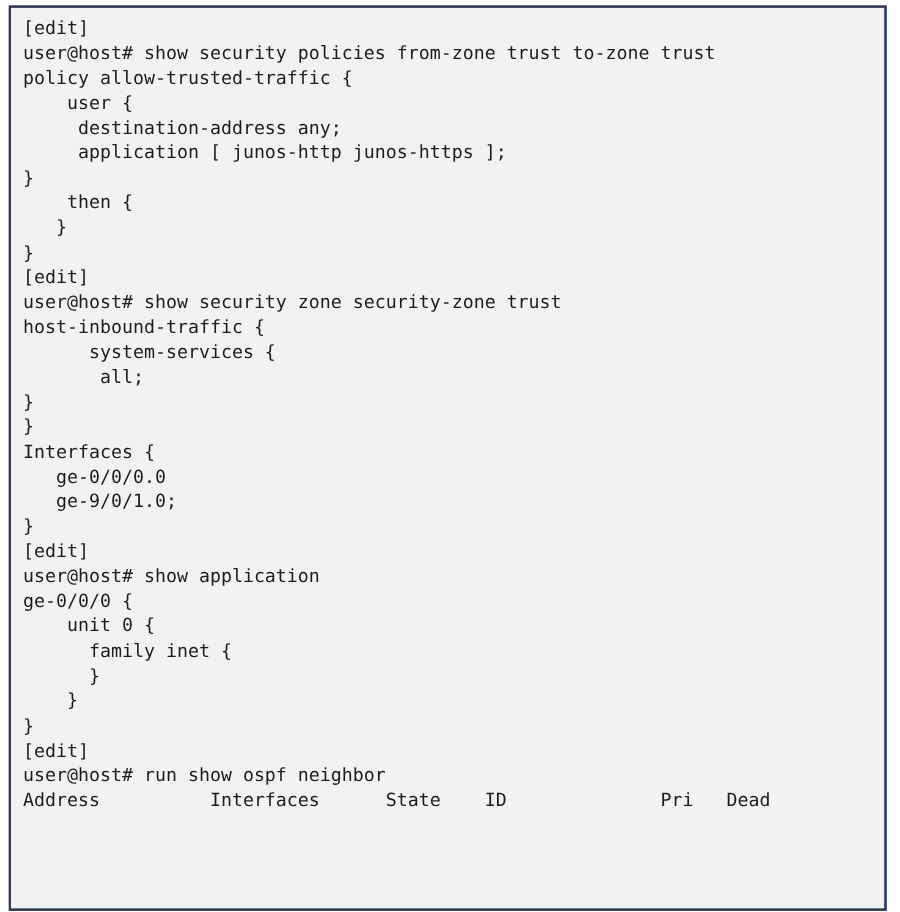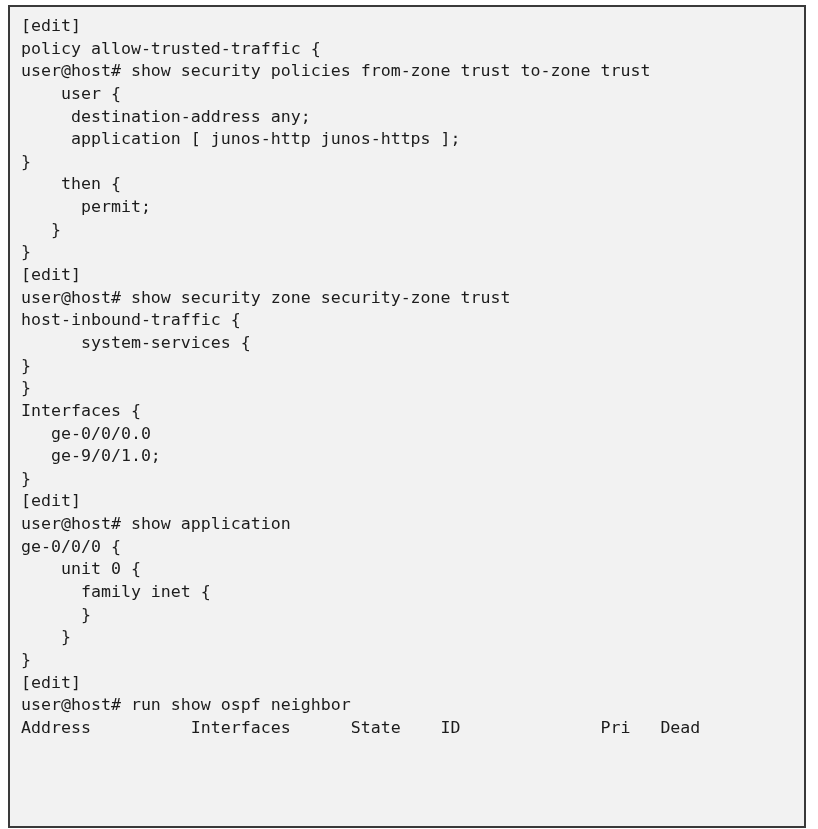--- a/index.html
+++ b/index.html
@@ -50,34 +50,34 @@
     -webkit-font-smoothing: none;
   }
 </style>
 </head>
 <body>
 
 <div id="terminal-frame">
   <div id="terminal-body">
 
     <span class="cli-line">[edit]</span>
+    <span class="cli-line">user@host# show security policies from-zone trust to-zone trust</span>
     <span class="cli-line">policy allow-trusted-traffic {</span>
-    <span class="cli-line">user@host# show security policies from-zone trust to-zone trust</span>
     <span class="cli-line">    user {</span>
     <span class="cli-line">     destination-address any;</span>
     <span class="cli-line">     application [ junos-http junos-https ];</span>
     <span class="cli-line">}</span>
     <span class="cli-line">    then {</span>
-    <span class="cli-line">      permit;</span>
     <span class="cli-line">   }</span>
     <span class="cli-line">}</span>
     <span class="cli-line">[edit]</span>
     <span class="cli-line">user@host# show security zone security-zone trust</span>
     <span class="cli-line">host-inbound-traffic {</span>
     <span class="cli-line">      system-services {</span>
+    <span class="cli-line">       all;</span>
     <span class="cli-line">}</span>
     <span class="cli-line">}</span>
     <span class="cli-line">Interfaces {</span>
     <span class="cli-line">   ge-0/0/0.0</span>
     <span class="cli-line">   ge-9/0/1.0;</span>
     <span class="cli-line">}</span>
     <span class="cli-line">[edit]</span>
     <span class="cli-line">user@host# show application</span>
     <span class="cli-line">ge-0/0/0 {</span>
     <span class="cli-line">    unit 0 {</span>

